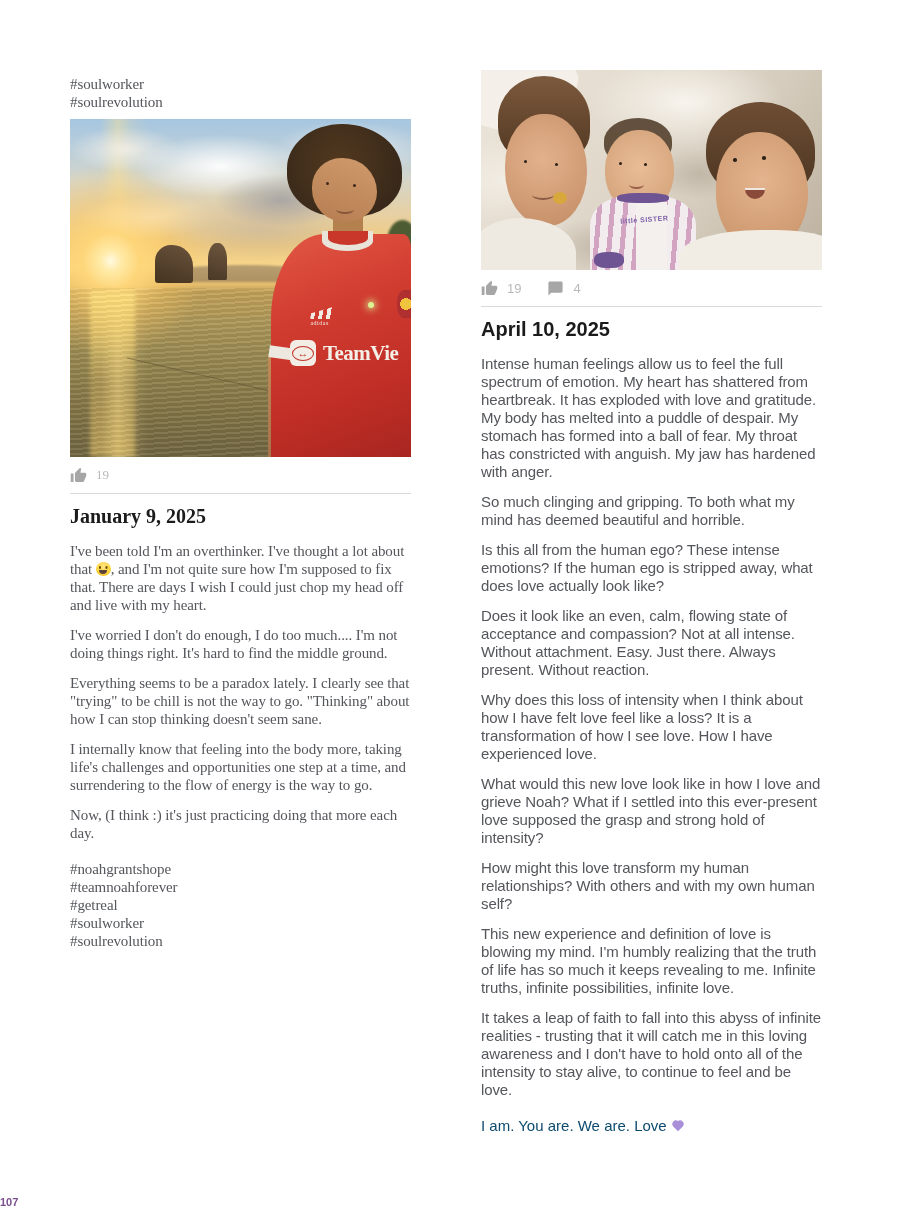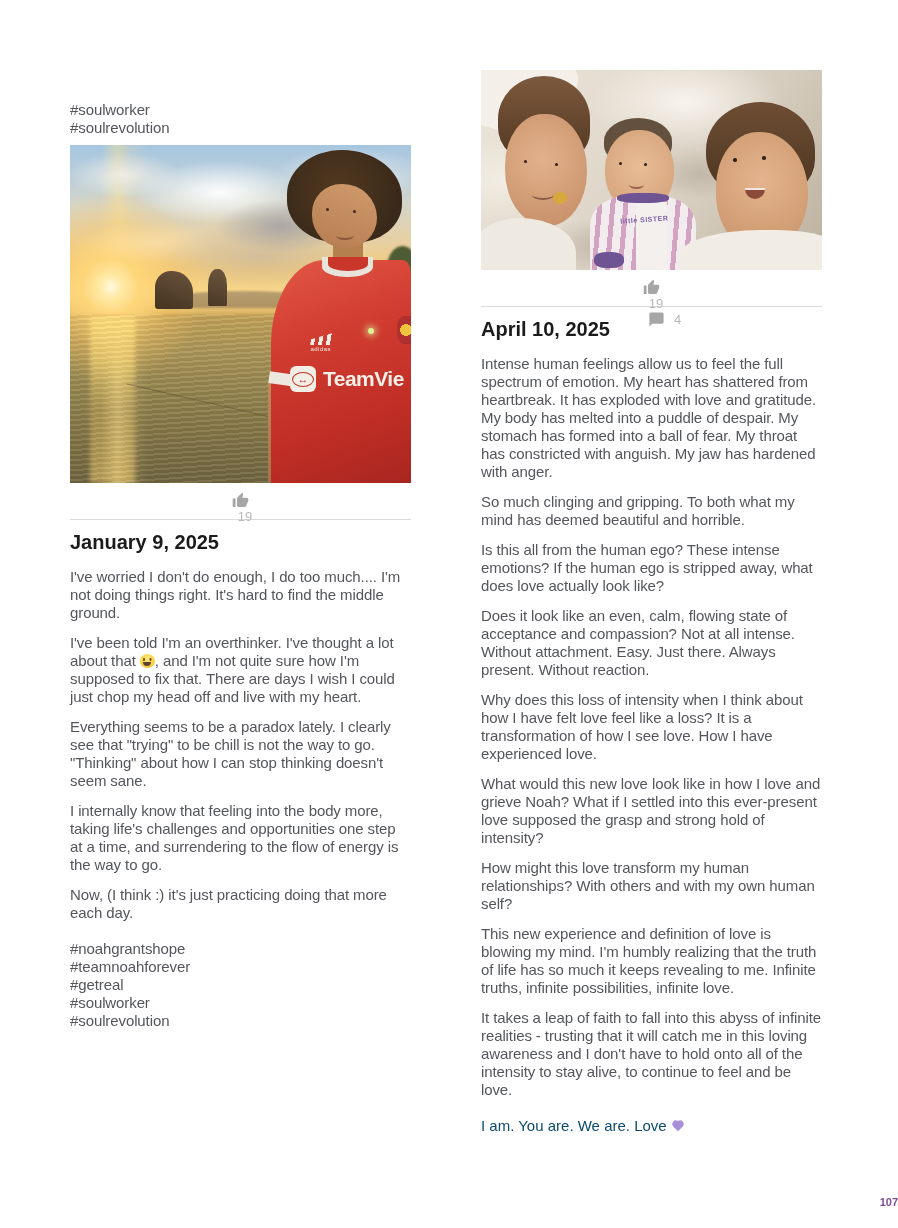--- a/index.html
+++ b/index.html
@@ -1,42 +1,42 @@
 <!DOCTYPE html>
 <html><head>
 <meta charset="utf-8">
 <style>
   html,body { margin:0; padding:0; background:#ffffff; }
   body { width:898px; height:1228px; position:relative; font-family:"Liberation Sans","DejaVu Sans",sans-serif; }
   .page { position:relative; width:898px; height:1228px; background:#ffffff; overflow:hidden; }
 
   .col { position:absolute; width:341px; }
-  .col-left  { left:70px;  top:101px; }
+  .col-left  { left:70px;  top:75px;font-family:Liberation Serif, serif; }
   .col-right { left:481px; top:70px; }
 
   .hashtags p, .paragraphs p { margin:0; font-size:15px; line-height:18px; color:#54565b; letter-spacing:-0.1px; }
   .paragraphs p + p { margin-top:12px; }
   .paragraphs { margin-top:17px; }
   .hashtags-bottom { margin-top:18px; }
 
   .photo { position:relative; overflow:hidden; background:#777; }
   .photo-left  { width:341px; height:338px; margin-top:8px; }
   .photo-right { width:341px; height:200px; }
   .photo * { position:absolute; }
 
-  .like-row { display:flex; align-items:center; margin-top:9px; height:18px;flex-direction:column; }
+  .like-row { display:flex; align-items:center; margin-top:9px; height:18px; }
   .like-row svg { width:17px; height:17px; fill:#a6a6a6; flex:none; }
   .count { font-size:13px; color:#b9b9b9; margin-left:9px; }
   .comment-group { display:flex; align-items:center; margin-left:26px; }
 
   .divider { border:none; border-top:1px solid #dadada; margin:9px 0 0 0; }
   .post-date { margin-top:13px; font-size:20px; line-height:18px; font-weight:bold; color:#1b1b1b; }
   .closing { margin-top:18px; font-size:15px; line-height:18px; color:#0c4a6e; }
 
-  .page-number { position:absolute; left:0; right:0; bottom:20px; text-align:right; font-size:11px; font-weight:bold; color:#7a4f8f; }
+  .page-number { position:absolute; left:0; right:0; bottom:20px; text-align:left; font-size:11px; font-weight:bold; color:#7a4f8f; }
 
   
   .emoji { display:inline-block; width:15px; height:14px; position:relative; vertical-align:-2px; }
   .emoji-joy { border-radius:50%; background:radial-gradient(circle at 50% 35%, #ffe588 0%, #fcd53f 55%, #eeb320 100%); }
   .emoji-joy::before { content:""; position:absolute; left:3px; top:4px; width:2.5px; height:2.5px; background:#6d4c00; border-radius:50%; box-shadow:6.5px 0 0 #6d4c00; }
   .emoji-joy::after  { content:""; position:absolute; left:3.5px; top:7.5px; width:8px; height:4.5px; background:#5d4037; border-radius:0 0 8px 8px; }
   .emoji-heart::before, .emoji-heart::after { content:""; position:absolute; top:2px; width:7px; height:10px; background:#a98fd8; border-radius:7px 7px 0 0; }
   .emoji-heart::before { left:7.5px; transform:rotate(-45deg); transform-origin:0 100%; }
   .emoji-heart::after  { left:0.5px;  transform:rotate(45deg);  transform-origin:100% 100%; }
 
@@ -167,22 +167,22 @@
           <path d="M1 21h4V9H1v12zM23 10c0-1.1-.9-2-2-2h-6.31l.95-4.57.03-.32c0-.41-.17-.79-.44-1.06L14.17 1 7.59 7.59C7.22 7.95 7 8.45 7 9v10c0 1.1.9 2 2 2h9c.83 0 1.54-.5 1.84-1.22l3.02-7.05c.09-.23.14-.47.14-.73v-2z"></path>
         </svg>
       <span class="count">19</span>
     </div>
 
     <hr class="divider">
 
     <div class="post-date">January 9, 2025</div>
 
     <div class="paragraphs">
+        <p>I've been told I'm an overthinker. I've thought a lot about that <span class="emoji emoji-joy"></span>, and I'm not quite sure how I'm supposed to fix that. There are days I wish I could just chop my head off and live with my heart.</p>
         <p>I've worried I don't do enough, I do too much.... I'm not doing things right. It's hard to find the middle ground.</p>
-        <p>I've been told I'm an overthinker. I've thought a lot about that <span class="emoji emoji-joy"></span>, and I'm not quite sure how I'm supposed to fix that. There are days I wish I could just chop my head off and live with my heart.</p>
         <p>Everything seems to be a paradox lately. I clearly see that "trying" to be chill is not the way to go. "Thinking" about how I can stop thinking doesn't seem sane.</p>
         <p>I internally know that feeling into the body more, taking life's challenges and opportunities one step at a time, and surrendering to the flow of energy is the way to go.</p>
         <p>Now, (I think :) it's just practicing doing that more each day.</p>
       </div>
 
     <div class="hashtags hashtags-bottom">
         <p>#noahgrantshope</p>
         <p>#teamnoahforever</p>
         <p>#getreal</p>
         <p>#soulworker</p>

